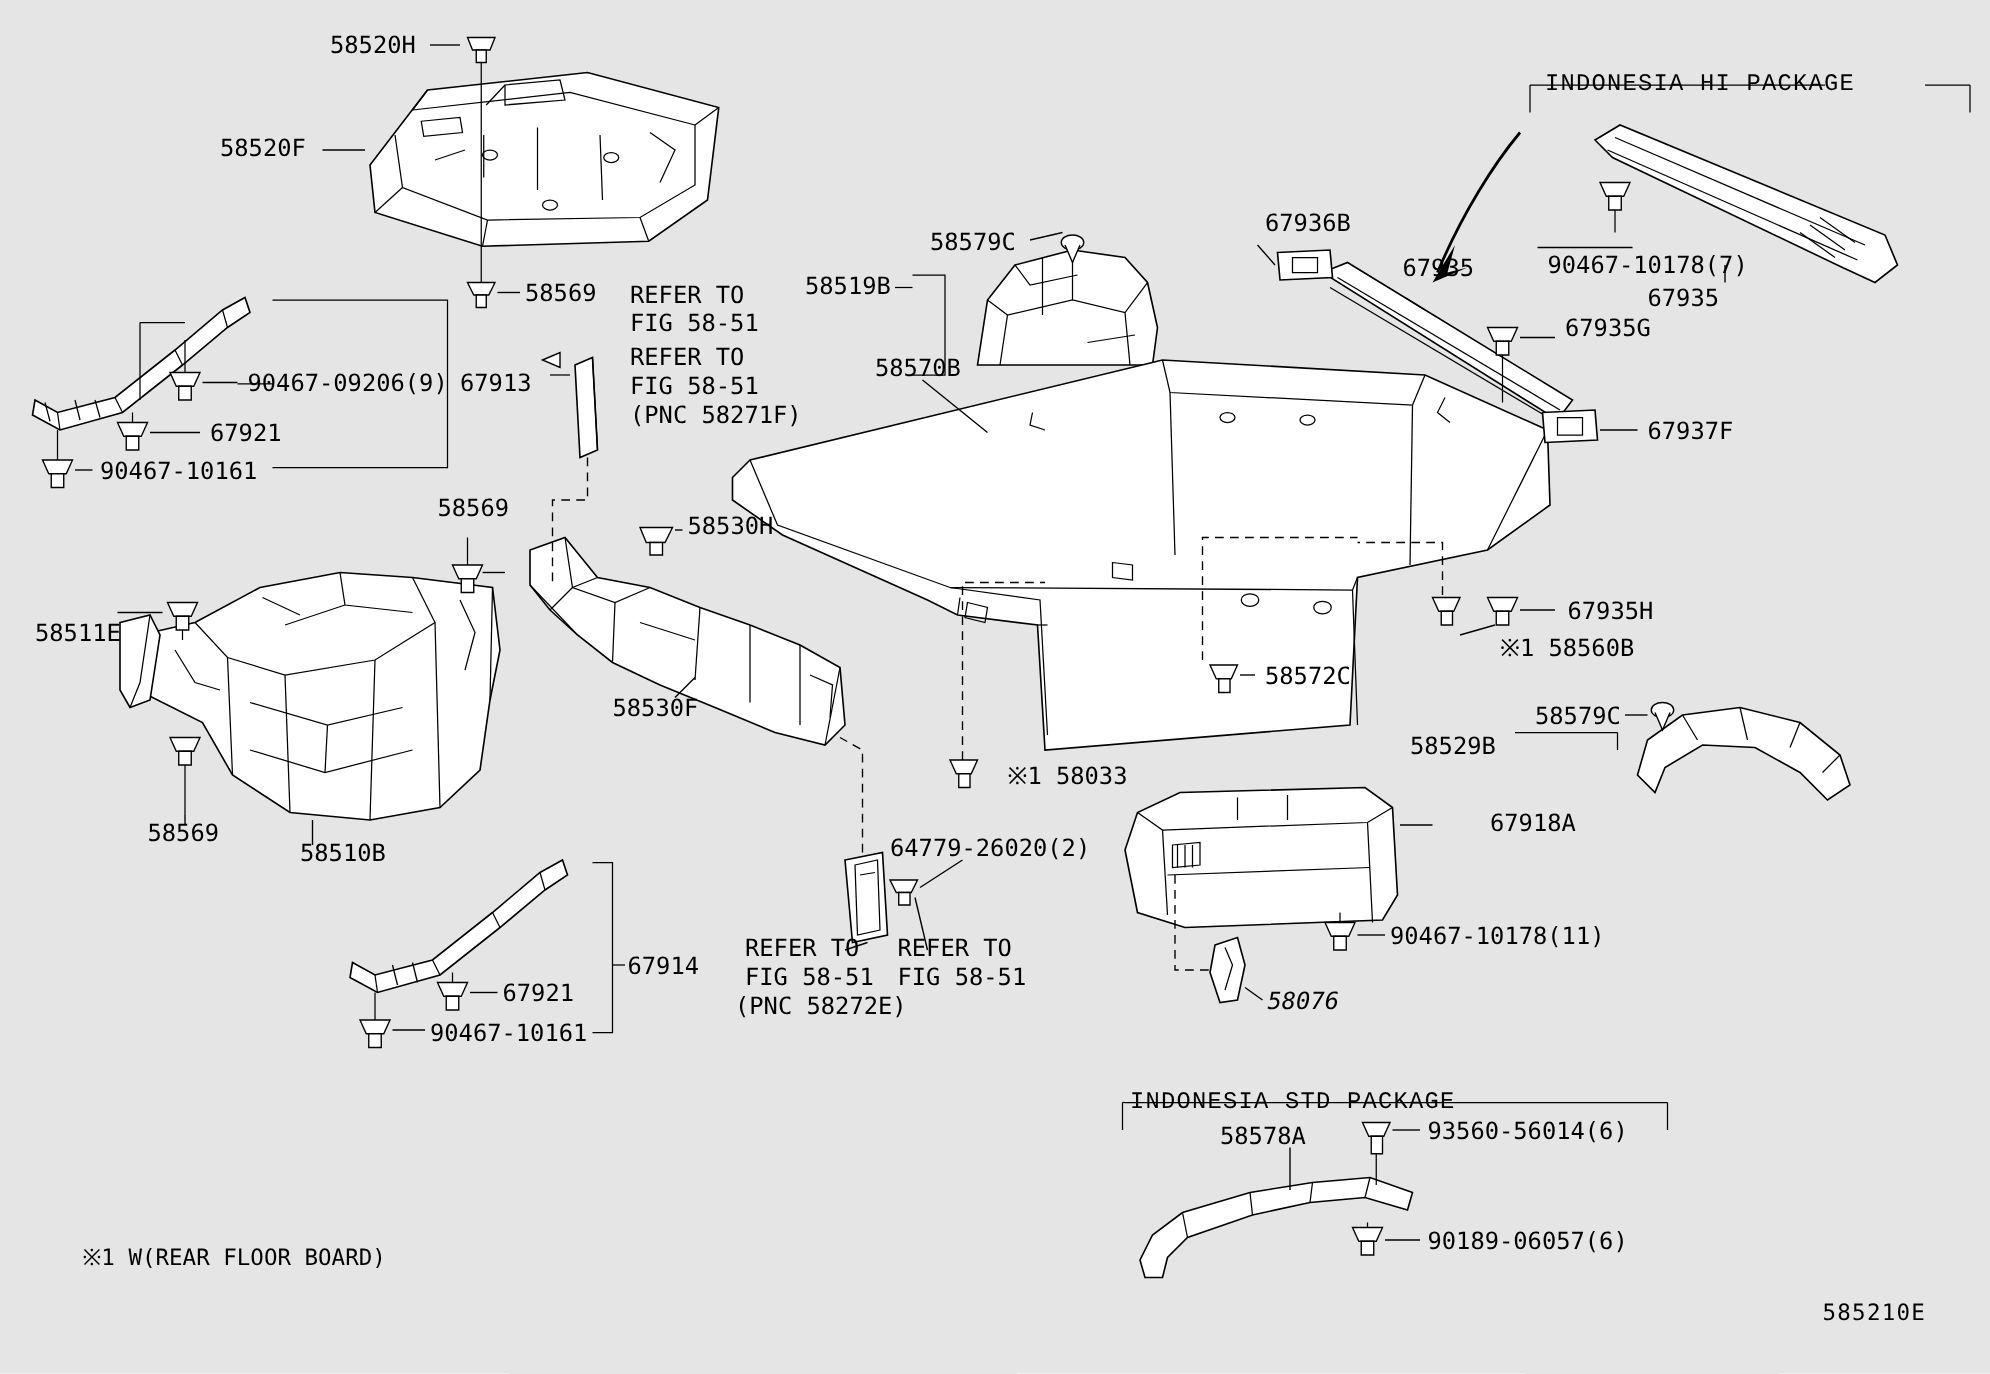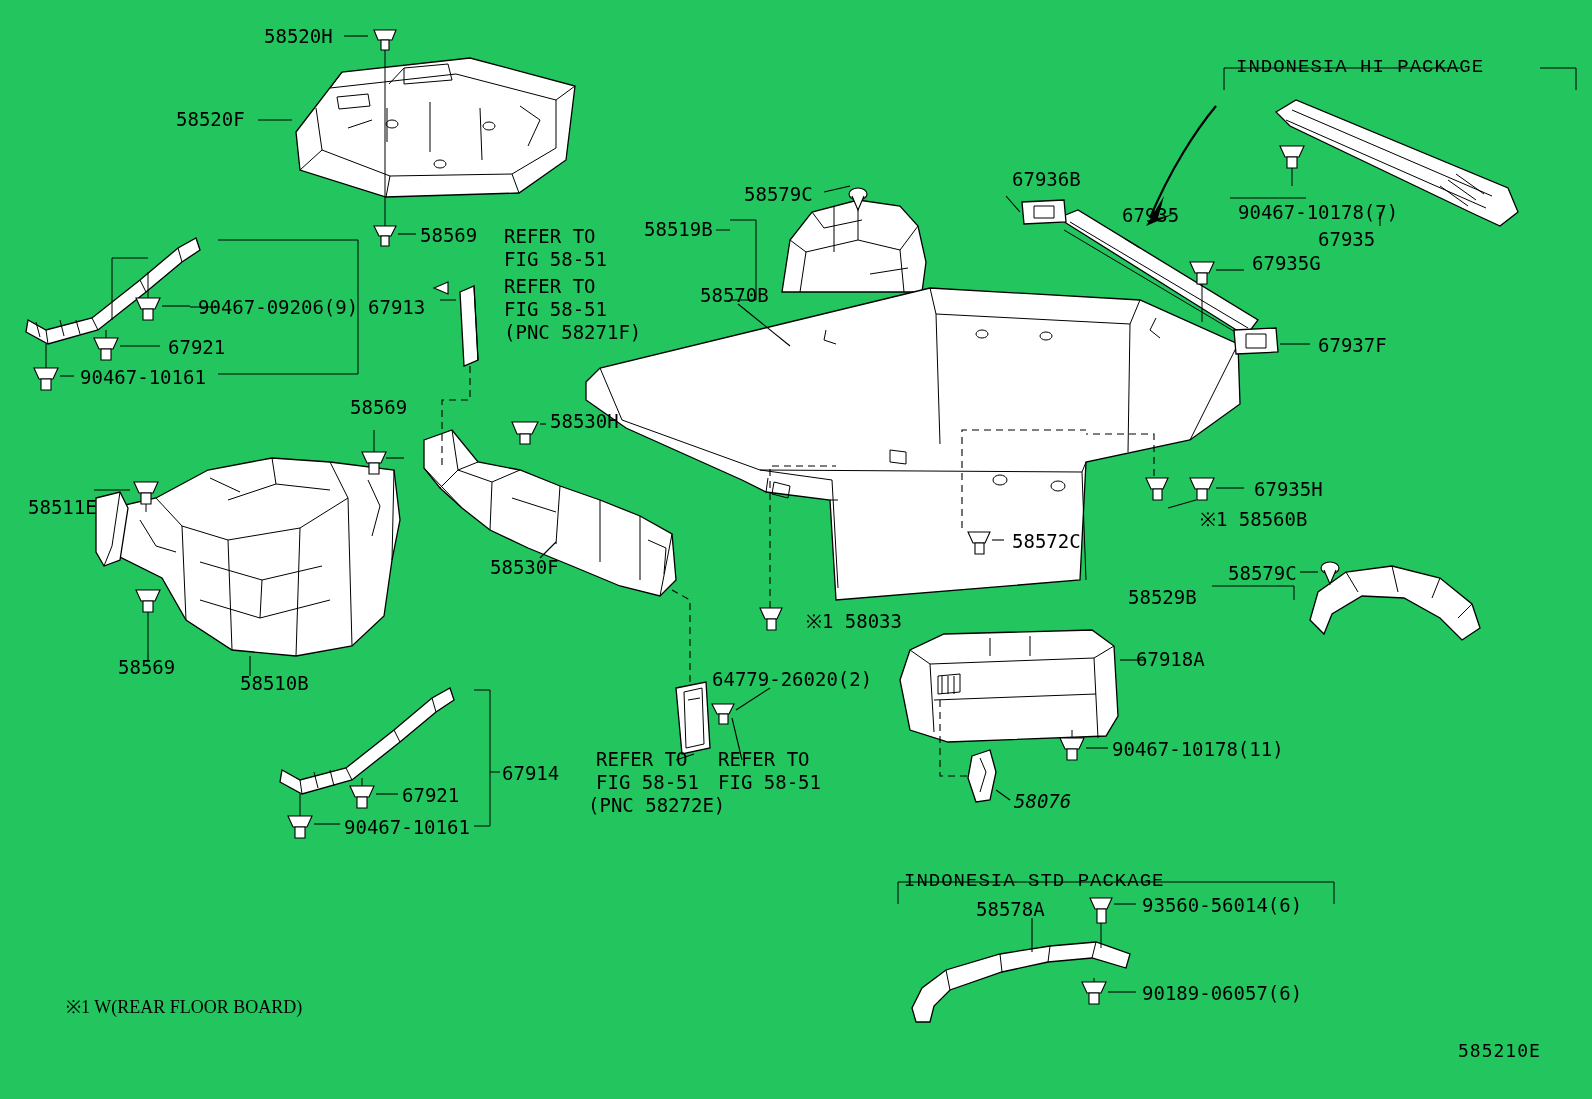--- a/index.html
+++ b/index.html
@@ -8,40 +8,39 @@
     background: #ffffff;
   }
   body {
     font-family: "DejaVu Sans Mono", "Liberation Mono", monospace;
     color: #000000;
   }
   #sheet {
     position: relative;
     width: 1592px;
     height: 1099px;
-    background: #22c55e;
+    background: #e5e5e5;
     overflow: hidden;
   }
   .lbl {
     position: absolute;
     font-family: "DejaVu Sans Mono", "Liberation Mono", monospace;
     font-size: 19px;
     line-height: 22px;
     color: #000000;
     white-space: pre;
     letter-spacing: 0px;
   }
   .lbl.pkg {
     font-size: 19px;
     letter-spacing: 1px;
     font-family: Liberation Mono, monospace;
   }
   .lbl.footnote {
     font-size: 18px;
-    font-family: Liberation Serif, serif;
   }
   .lbl.code {
     font-size: 18px;
     letter-spacing: 1px;
   }
   svg#art {
     position: absolute;
     left: 0;
     top: 0;
     width: 1592px;
@@ -473,21 +472,21 @@
   <div class="lbl" style="left:1122px; top:204px;">67935</div>
   <div class="lbl" style="left:1238px; top:188px;margin-top:13px;">90467-10178(7)</div>
   <div class="lbl" style="left:1318px; top:228px;">67935</div>
   <div class="lbl" style="left:1252px; top:252px;">67935G</div>
   <div class="lbl" style="left:1318px; top:334px;">67937F</div>
   <div class="lbl" style="left:1254px; top:478px;">67935H</div>
   <div class="lbl" style="left:1200px; top:508px;">※1 58560B</div>
 
   <div class="lbl" style="left:1228px; top:562px;">58579C</div>
   <div class="lbl" style="left:1128px; top:586px;">58529B</div>
-  <div class="lbl" style="left:1136px; top:648px;">67918A</div>
+  <div class="lbl" style="left:1192px; top:648px;">67918A</div>
   <div class="lbl" style="left:1112px; top:738px;">90467-10178(11)</div>
   <div class="lbl" style="left:1014px; top:790px;font-style:italic;">58076</div>
 
   <div class="lbl pkg" style="left:1236px; top:56px;">INDONESIA HI PACKAGE</div>
   <div class="lbl pkg" style="left:904px; top:870px;">INDONESIA STD PACKAGE</div>
 
   <div class="lbl" style="left:976px; top:898px;">58578A</div>
   <div class="lbl" style="left:1142px; top:894px;">93560-56014(6)</div>
   <div class="lbl" style="left:1142px; top:982px;">90189-06057(6)</div>
 

